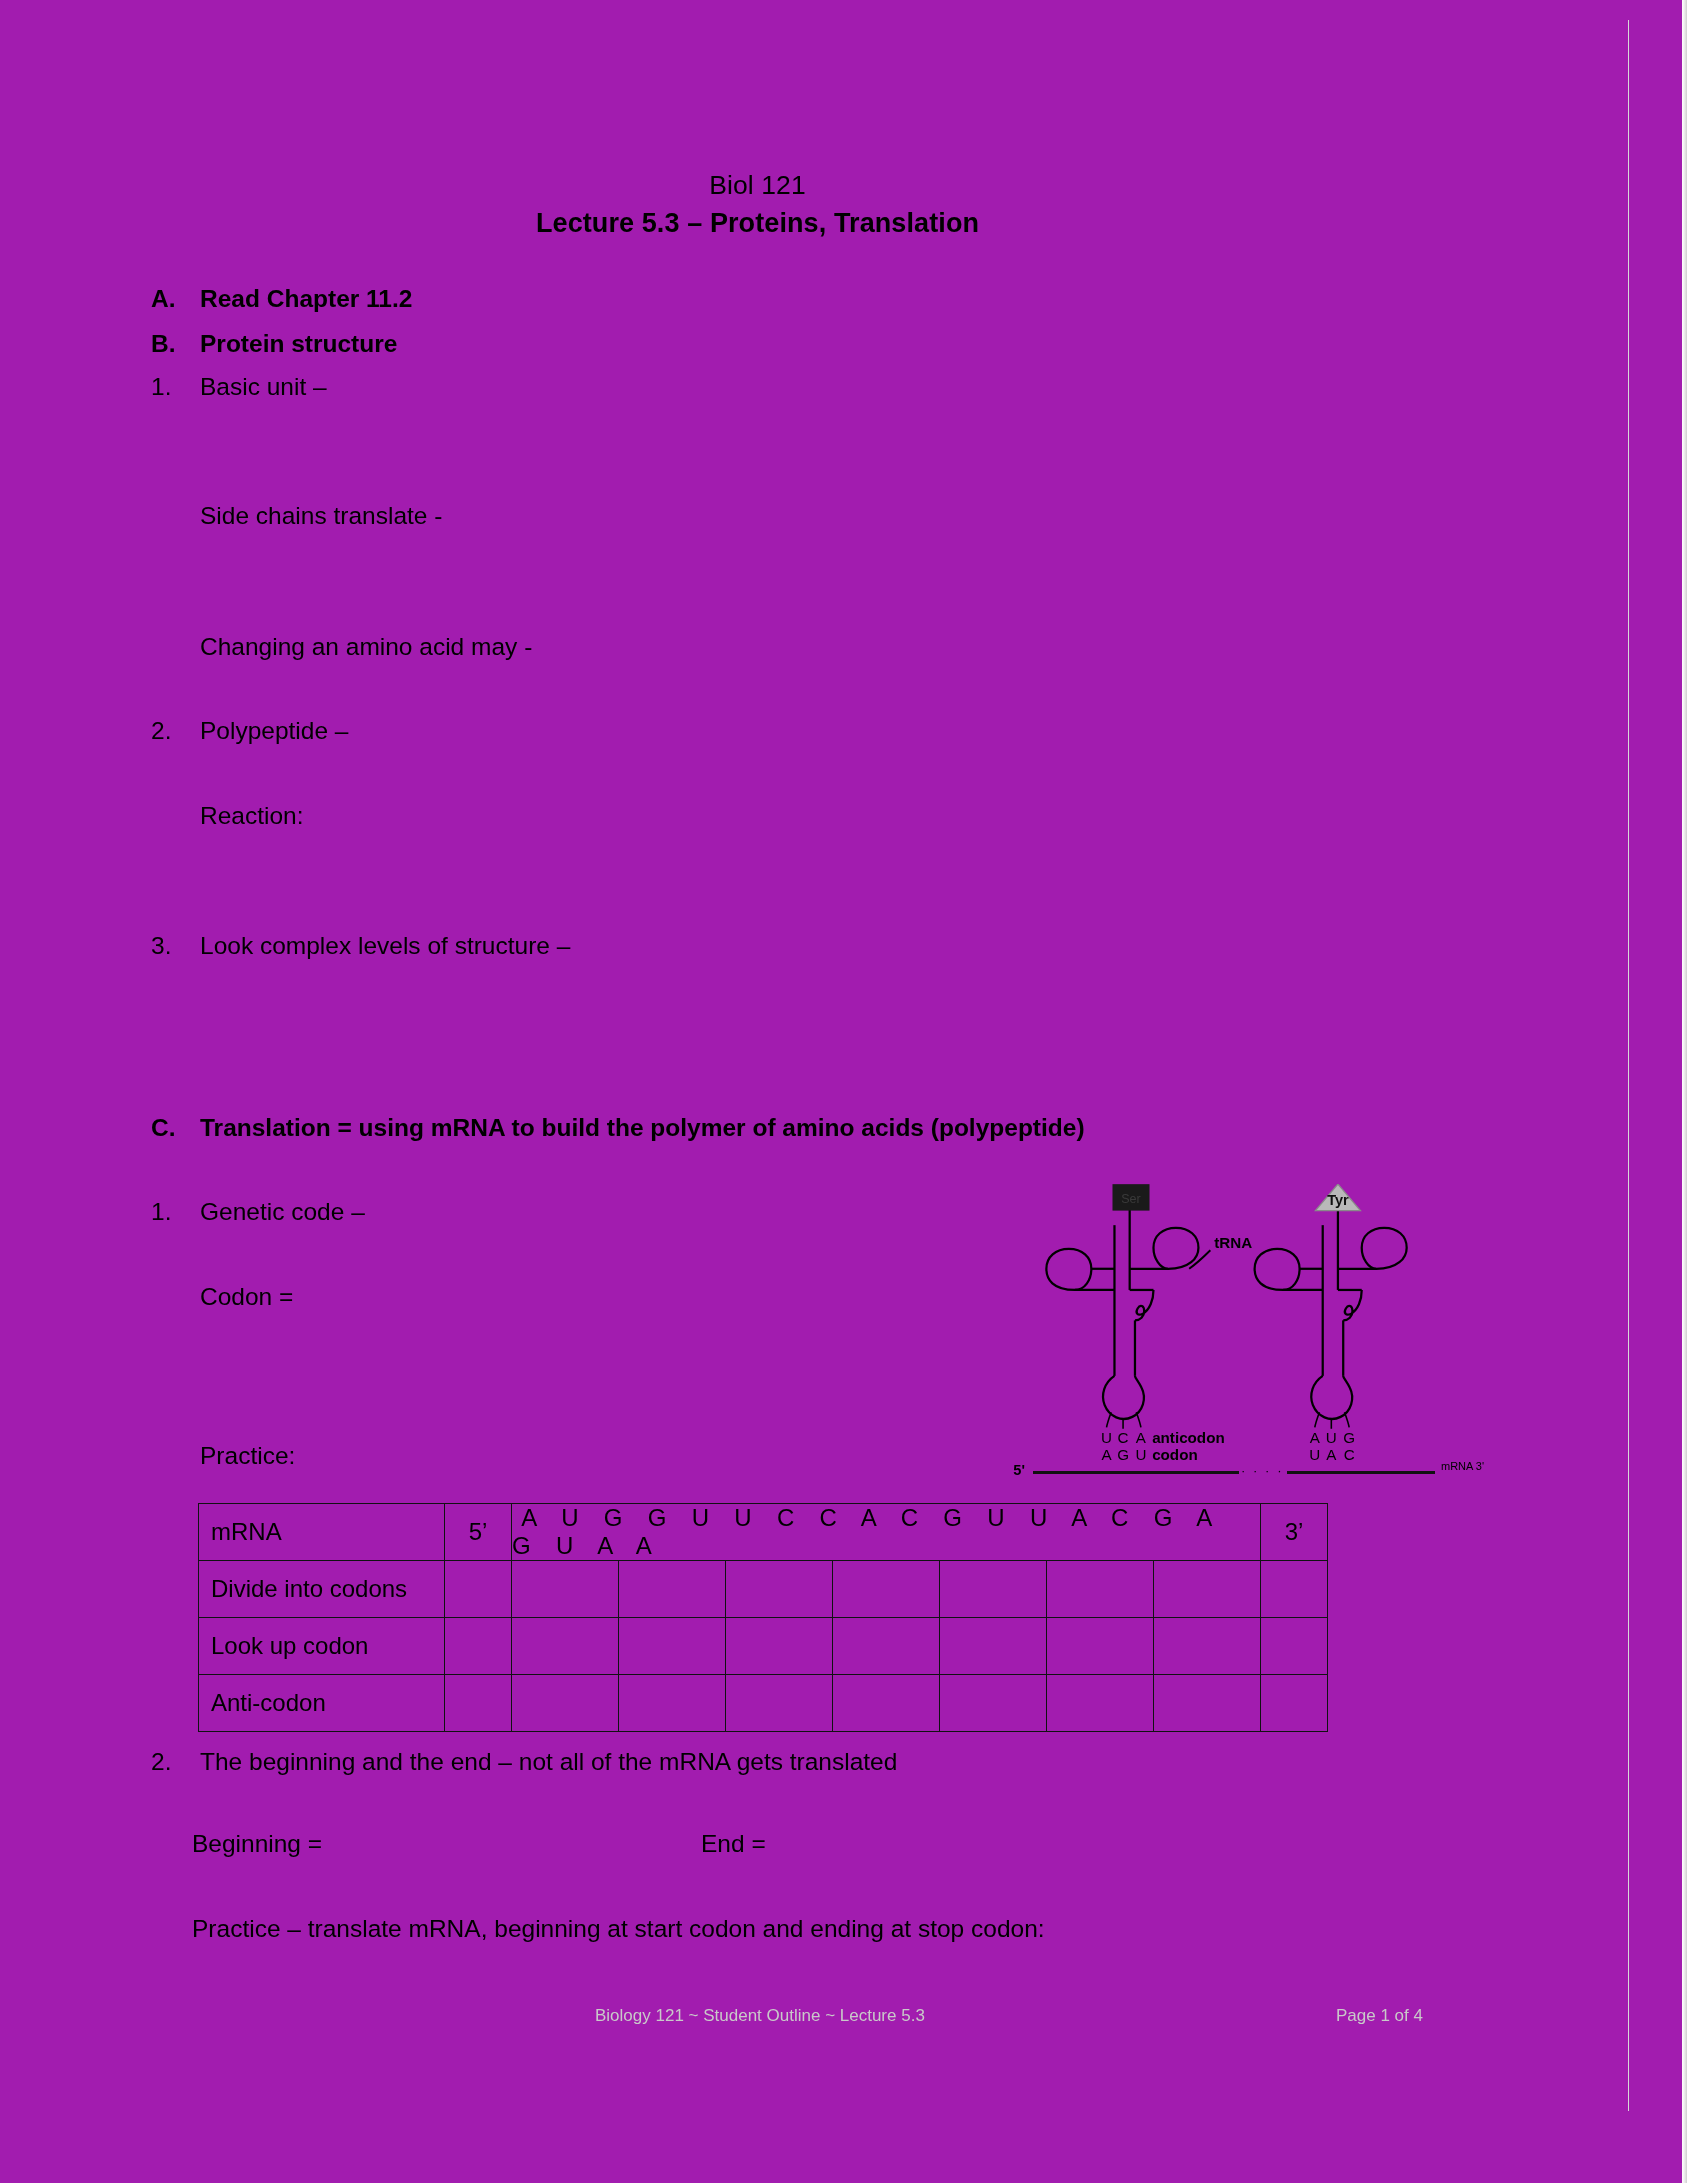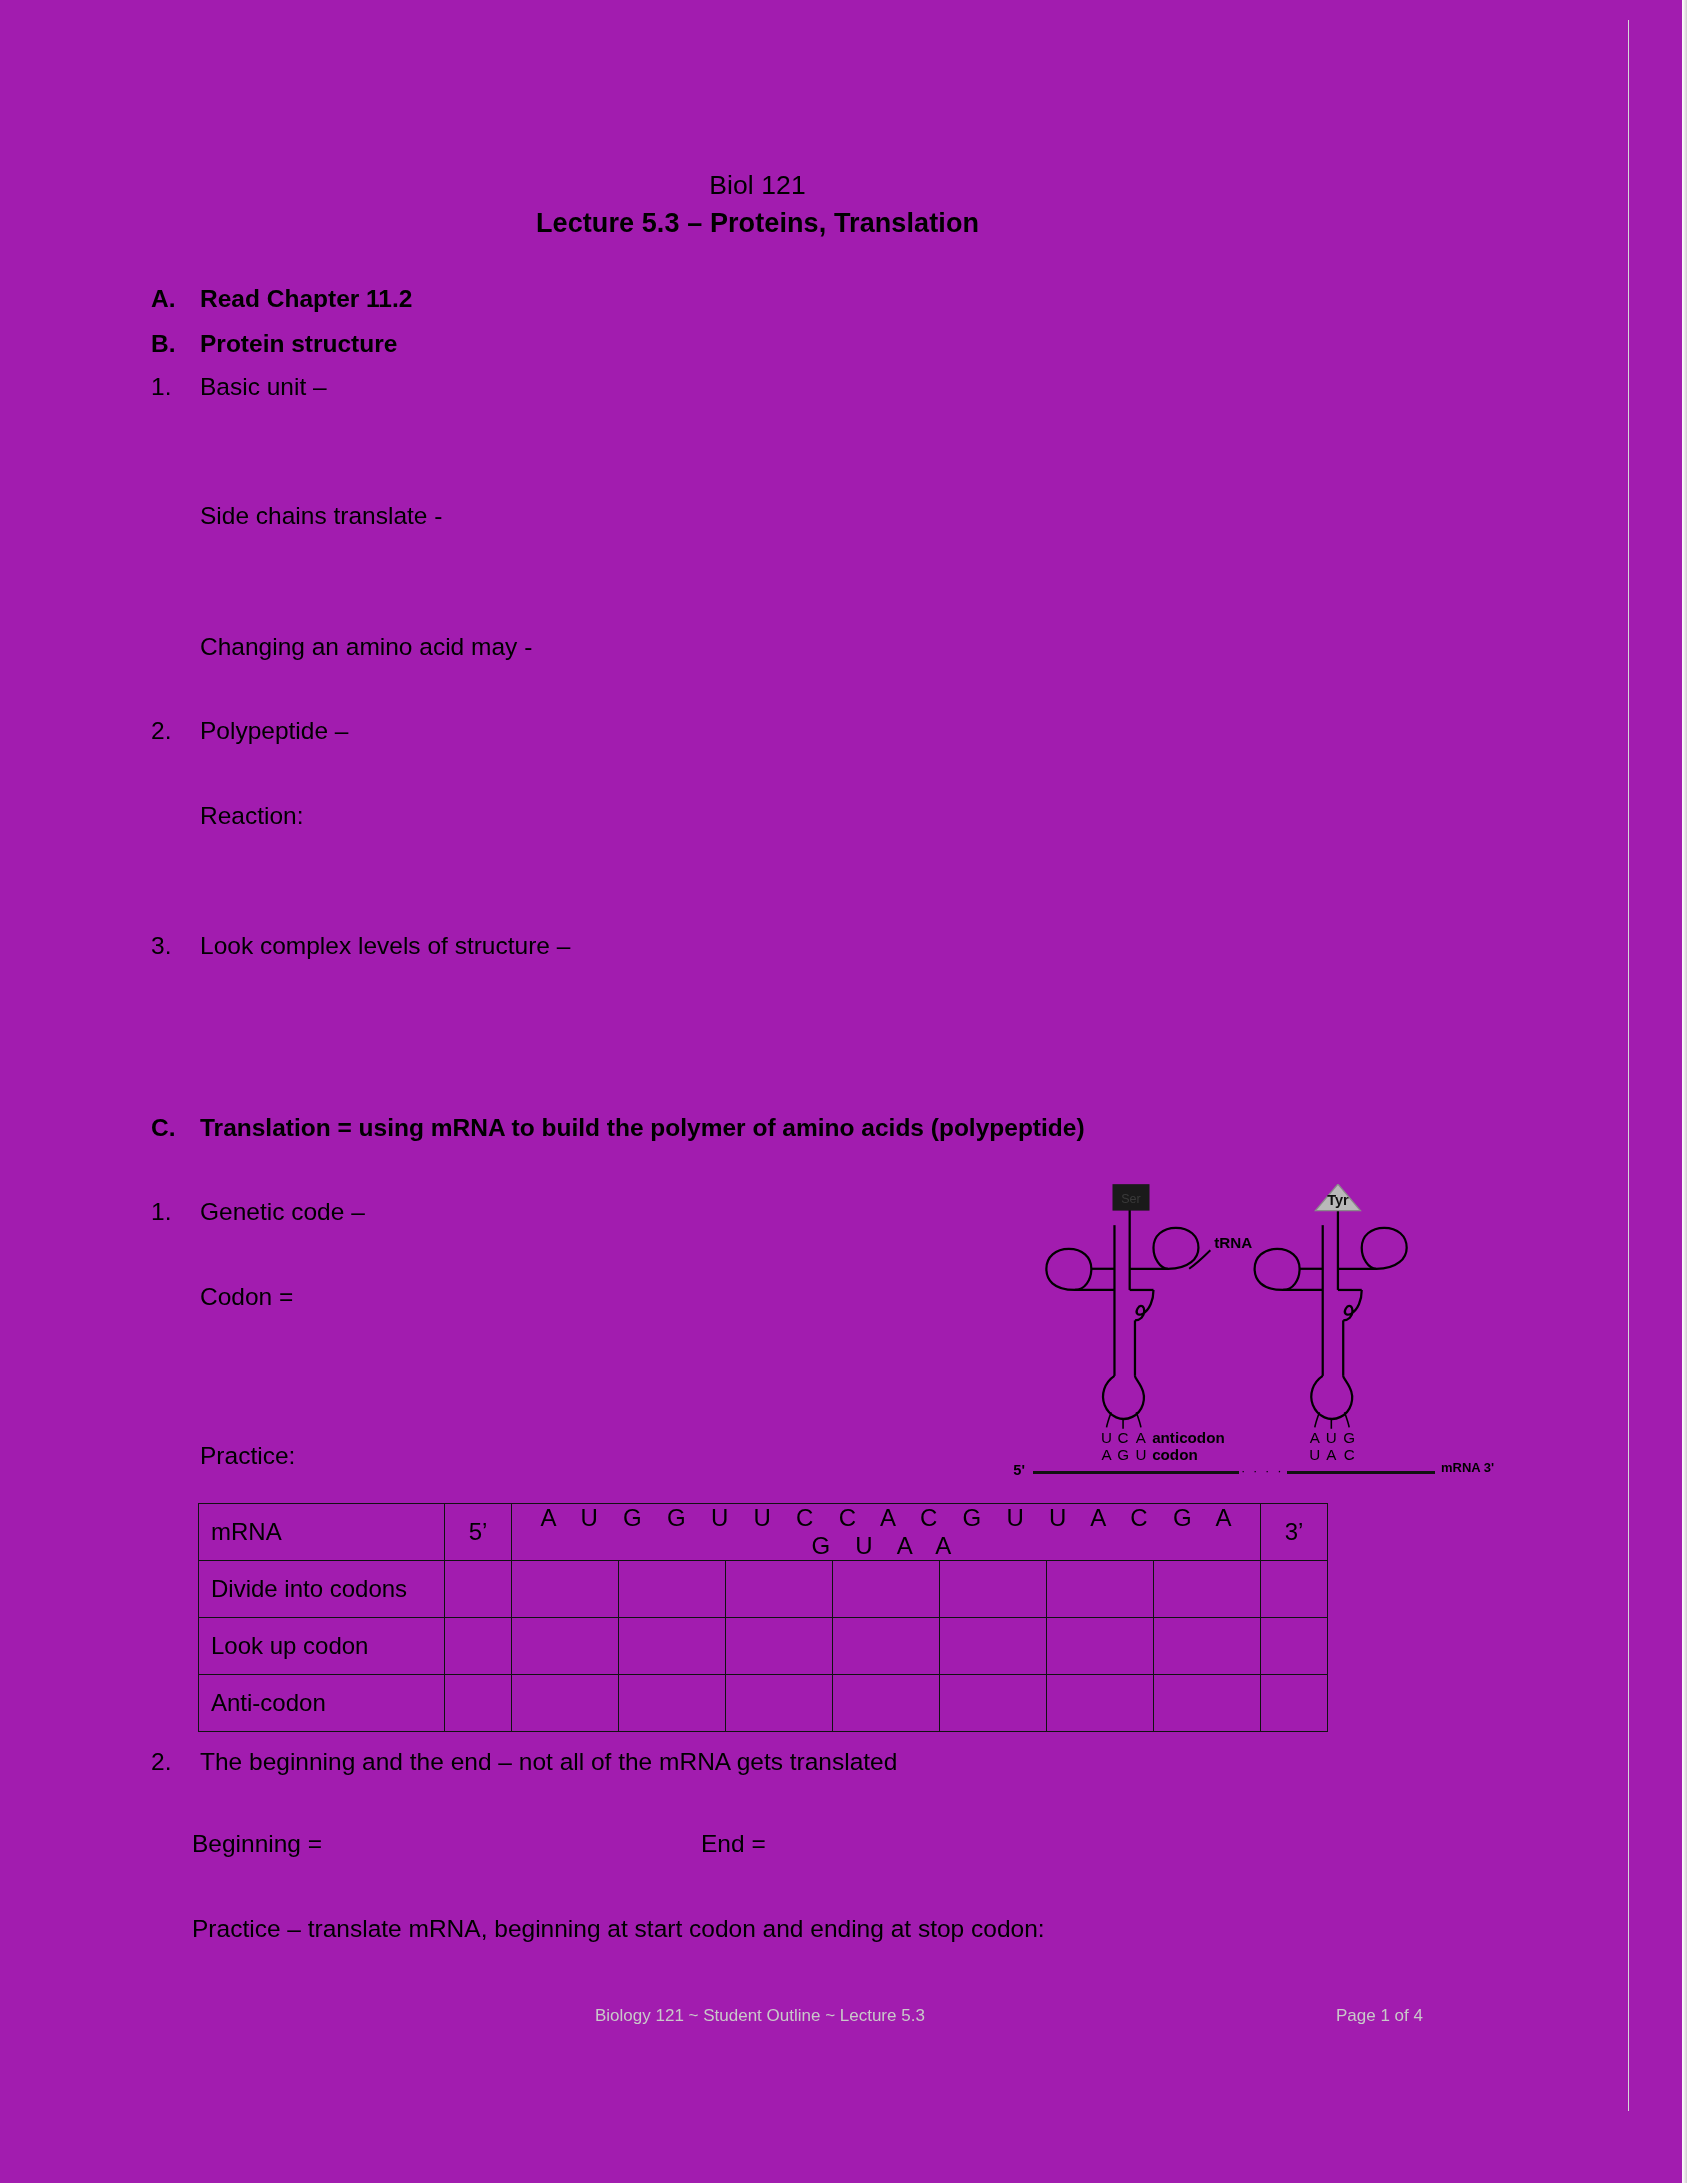--- a/index.html
+++ b/index.html
@@ -108,21 +108,21 @@
   .practice-table td.rowlabel {
     width: 233px;
     padding-left: 12px;
     text-align: left;
   }
   .practice-table td.endcol {
     width: 66px;
     text-align: center;
   }
   .practice-table td.seqcell {
-    text-align: center;
+    text-align: left;
   }
   .practice-table td.codoncell {
     width: 106px;
   }
   .seq-letters {
     letter-spacing: 9.3px;
     padding-left: 9.3px;
     font-size: 24px;
   }
 
@@ -274,21 +274,21 @@
         <text x="510" y="417">C</text>
       </g>
     </svg>
   </div>
 
   <div style="position:absolute; left:1012px; top:1459px; width:476px; height:21px;">
     <span style="position:absolute; left:1.3px; top:2.6px; font-size:14.6px; font-weight:bold;">5'</span>
     <div style="position:absolute; left:21px; top:12px; width:206px; height:3.3px; background:#111;"></div>
     <span style="position:absolute; left:229px; top:4px; font-size:13.2px; letter-spacing:2px;">· · · ·</span>
     <div style="position:absolute; left:275px; top:12px; width:148px; height:3.3px; background:#111;"></div>
-    <span style="position:absolute; left:429px; top:1.3px; font-size:13px; font-weight:bold; white-space:nowrap;">mRNA 3'</span>
+    <span style="position:absolute; left:429px; top:1.3px; font-size:11px; font-weight:normal; white-space:nowrap;">mRNA 3'</span>
   </div>
 
   <table class="practice-table">
     <tbody>
       <tr>
         <td class="rowlabel">mRNA</td>
         <td class="endcol">5’</td>
         <td class="seqcell" colspan="7">
           <span class="seq-letters">A U G G U U C C A C G U U A C G A G U A A</span>
         </td>

